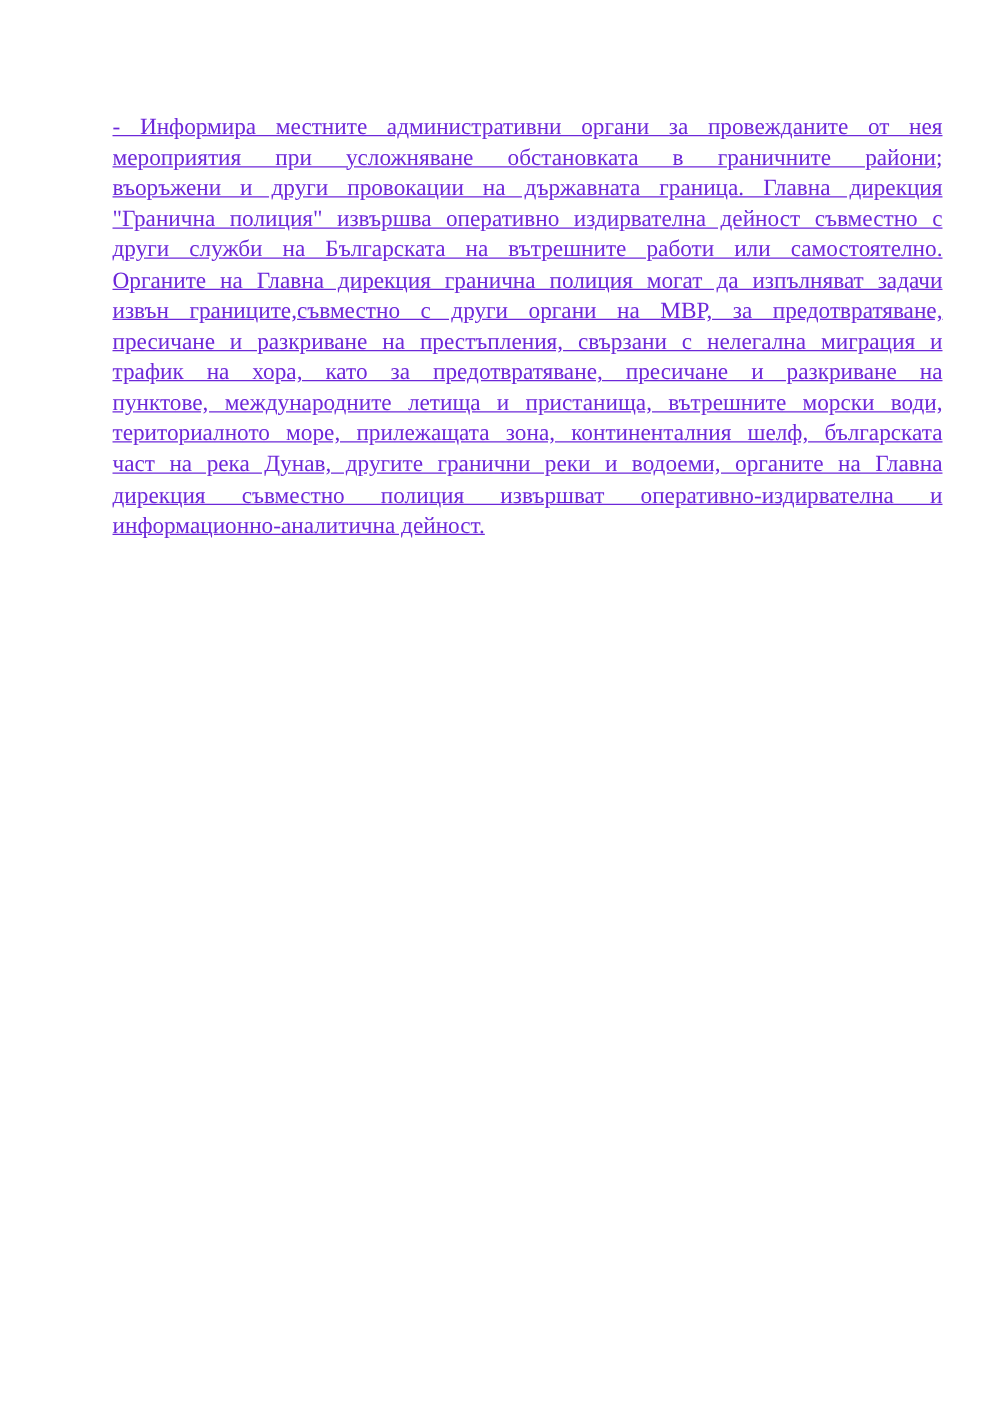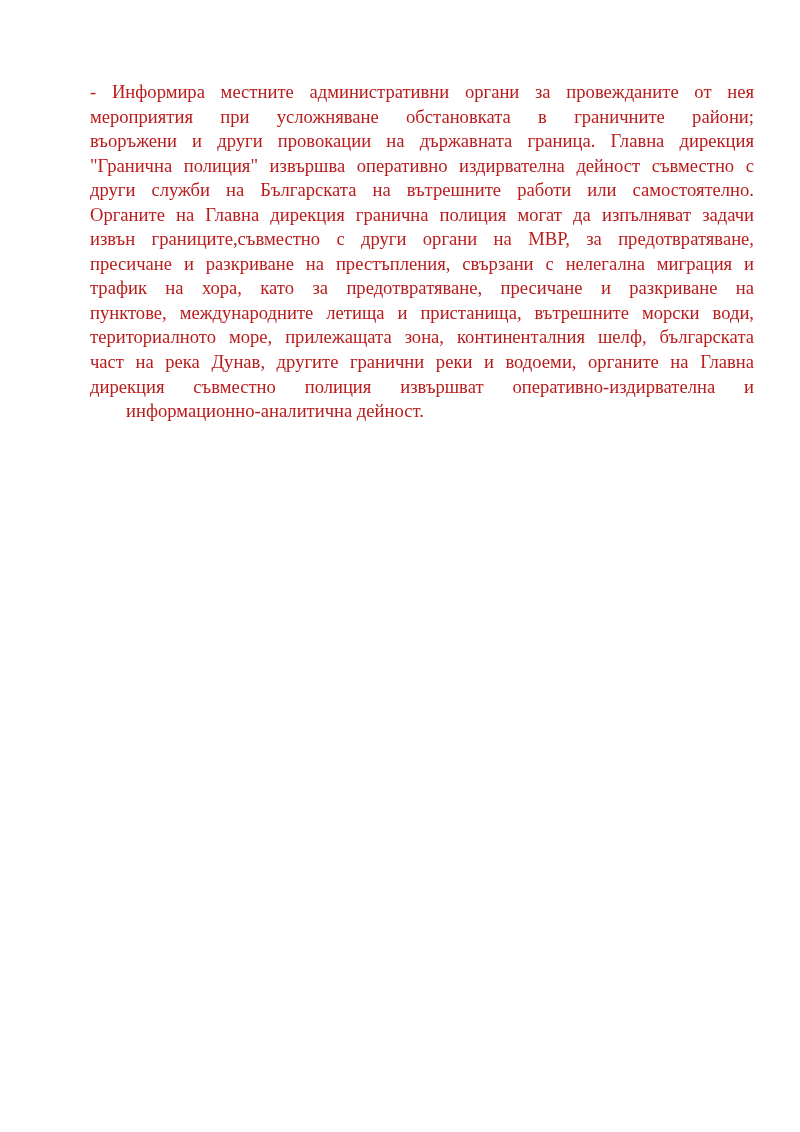--- a/index.html
+++ b/index.html
@@ -16,37 +16,37 @@
     .page {
       position: absolute;
       left: 0; top: 0;
       width: 800px;
       height: 1132px;
       background: #ffffff;
     }
     .text-block {
       position: absolute;
       left: 90px;
-      top: 80px;
+      top: 90px;
       width: 664px;
       font-family: "Liberation Serif", "DejaVu Serif", serif;
       font-size: 18.6px;
       line-height: 24.55px;
-      color: #b91c1c;
+      color: #6d28d9;
+      text-decoration: underline;
     }
     .line {
       display: block;
       height: 24.55px;
       white-space: nowrap;
       text-align: justify;
       text-align-last: justify;
     }
     .line.last {
       text-align-last: left;
-      margin-left: 36px;
     }
   </style>
 </head>
 <body>
 
 <div class="page">
   <div class="text-block">
     <span class="line"> - Информира местните административни органи за провежданите от нея</span>
     <span class="line">мероприятия при усложняване обстановката в граничните райони;</span>
     <span class="line">въоръжени и други провокации на държавната граница. Главна дирекция</span>

